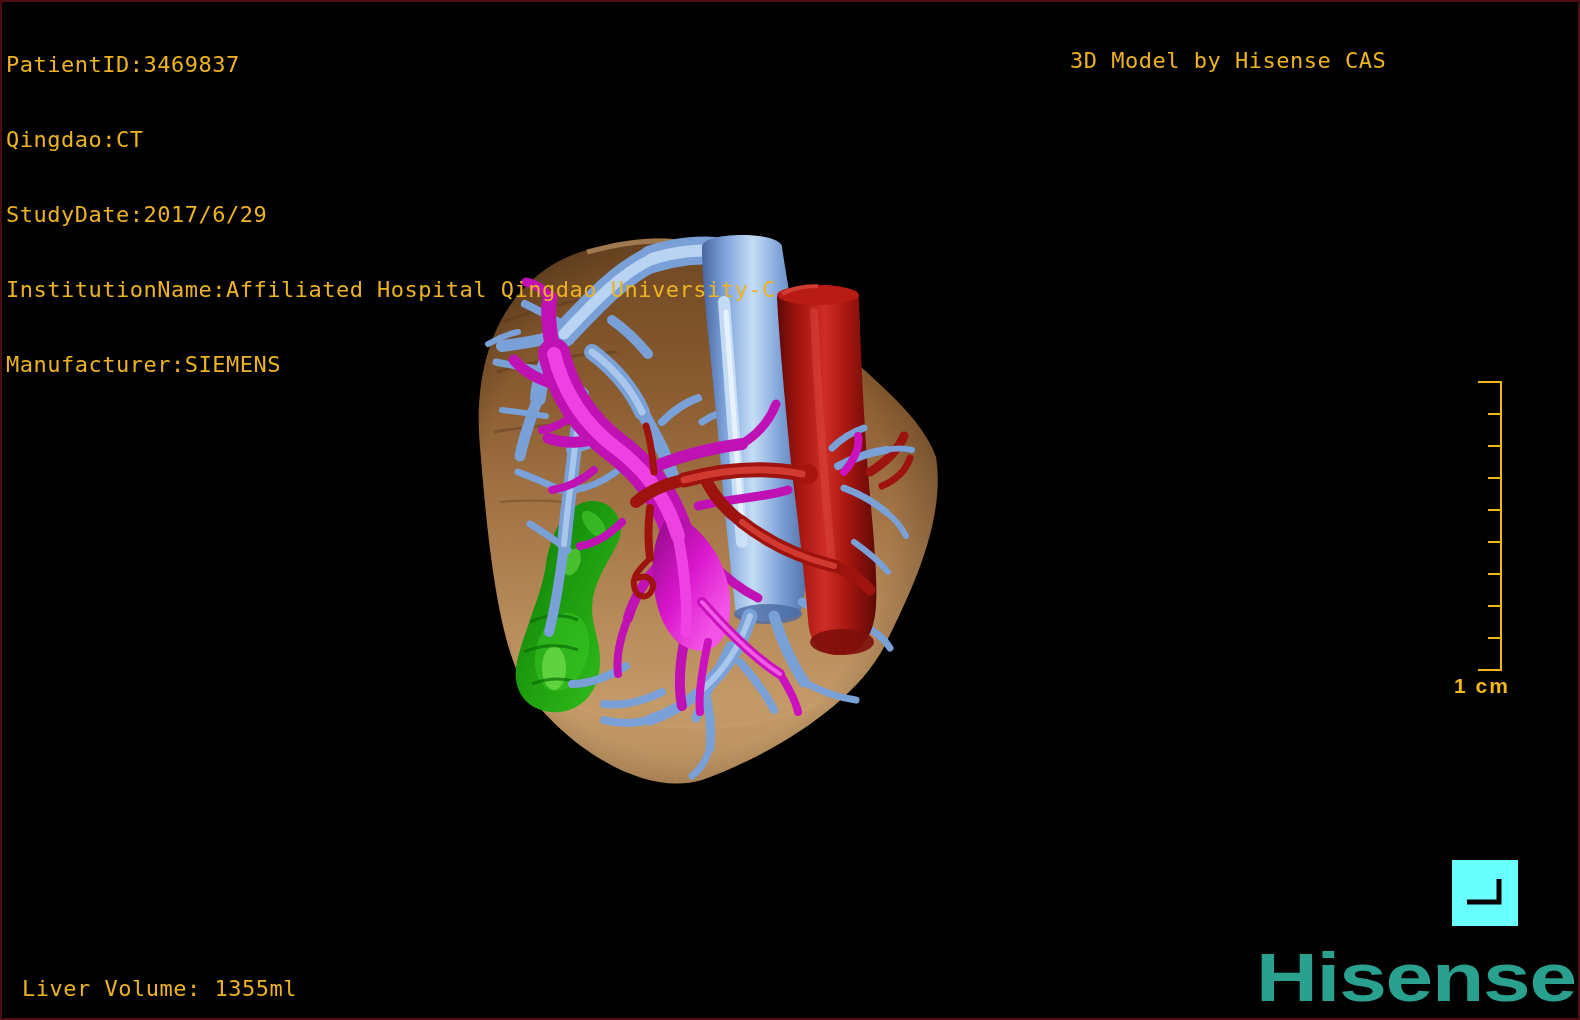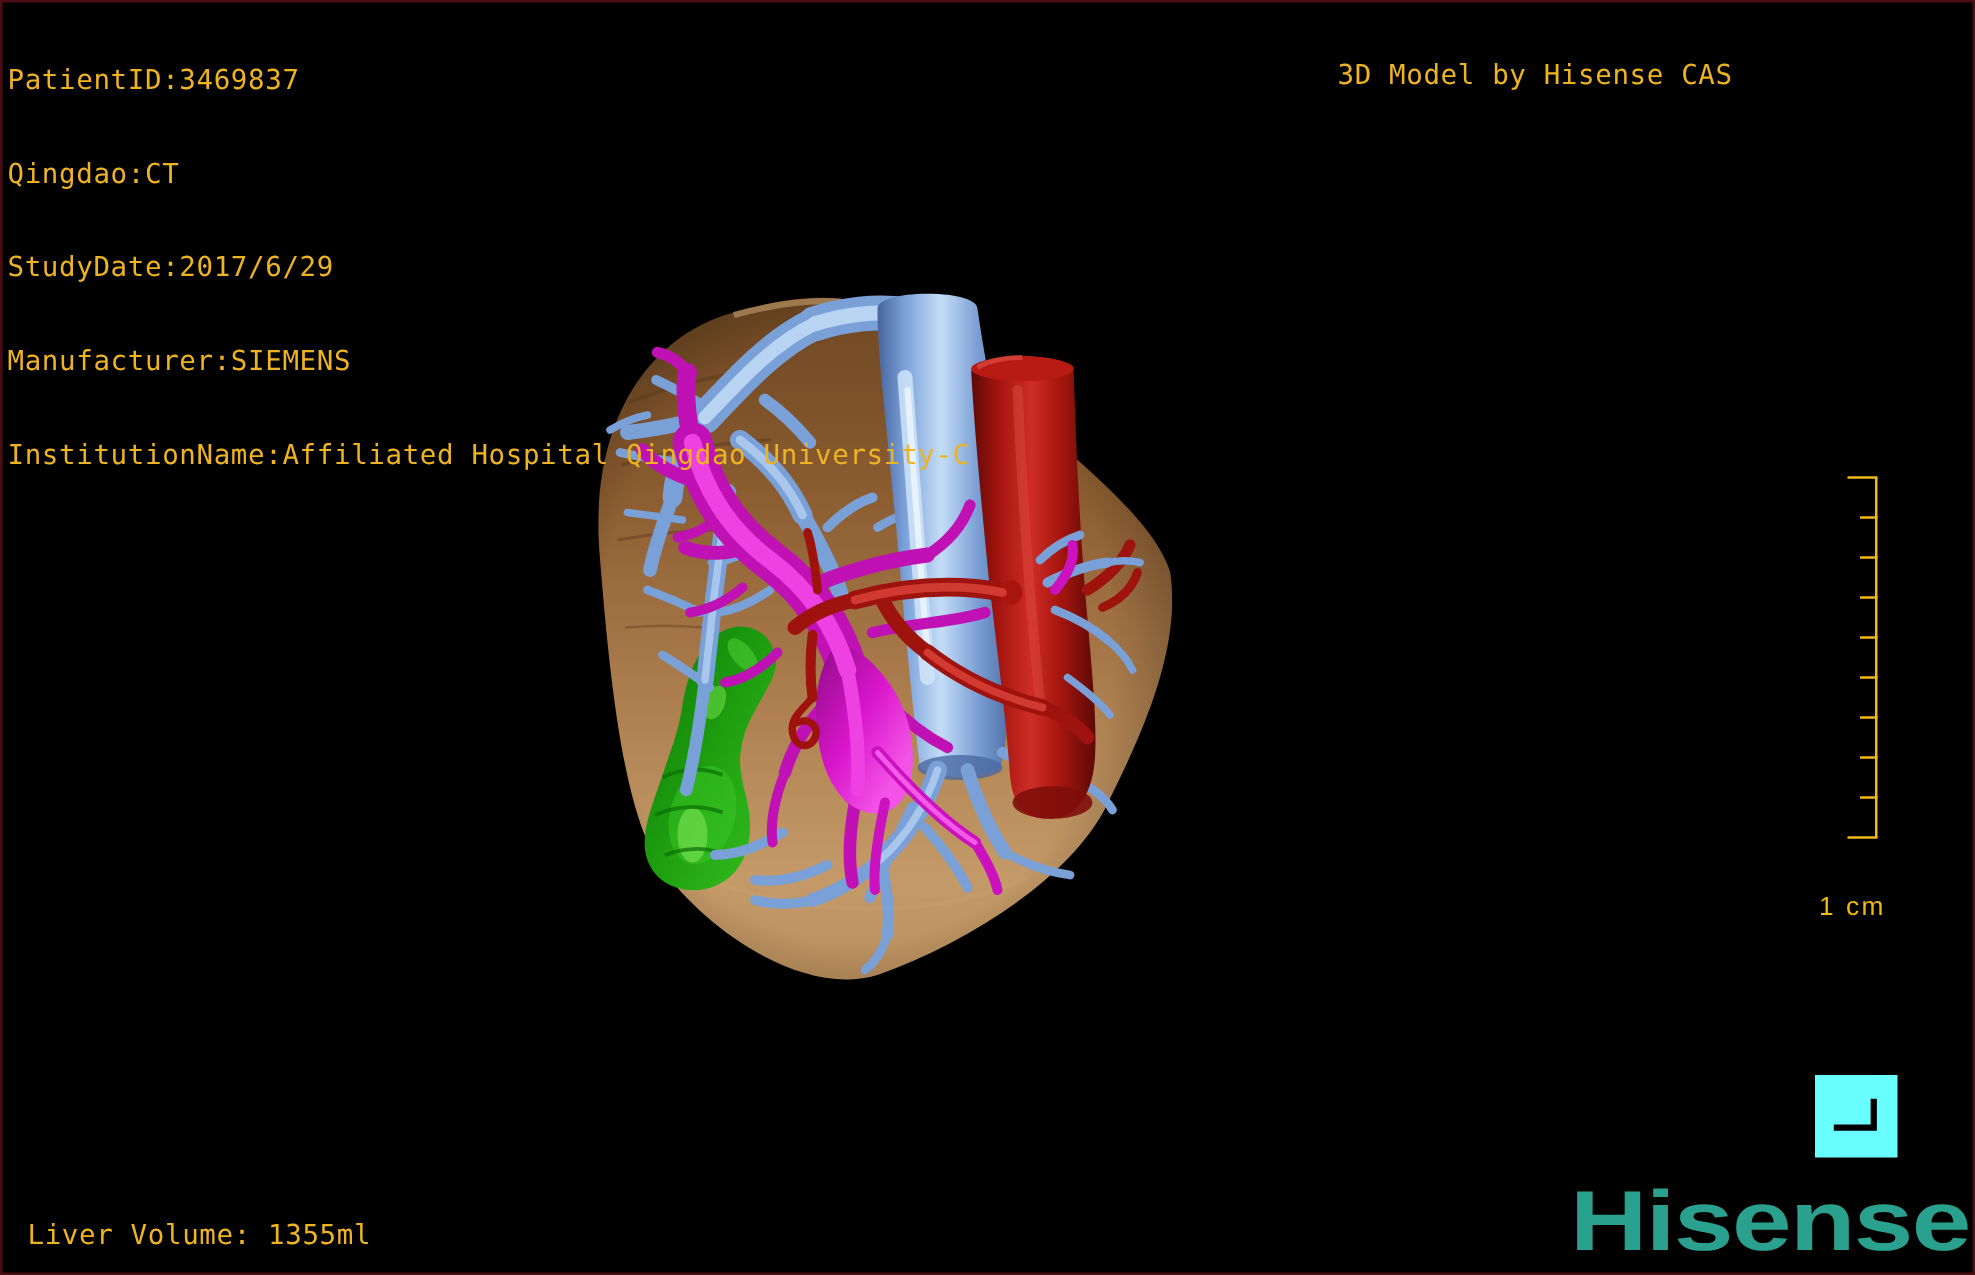--- a/index.html
+++ b/index.html
@@ -21,21 +21,21 @@
     white-space:pre;
   }
   .patient-info{left:4px;top:0;}
   .watermark{left:1068px;top:2px;margin-top:44px;}
   .volume-label{left:20px;top:974px;}
   .model-viewport{position:absolute;left:0;top:0;width:1576px;height:1016px;}
   .scale-label{
     position:absolute;left:1448px;top:672px;width:64px;
     text-align:center;color:#f2b818;
     font-family:"Liberation Sans", sans-serif;
-    font-weight:normal;font-size:21px;letter-spacing:2px;margin-top:40px;
+    font-weight:bold;font-size:21px;letter-spacing:2px;
   }
   .nav-cube{
     position:absolute;left:1450px;top:858px;width:66px;height:66px;
     background:#69ffff;
   }
   .hisense-logo{
     position:absolute;right:2px;top:940px;
     color:#2aa18f;
     font-family:"Liberation Sans", sans-serif;
     font-weight:bold;
@@ -263,22 +263,22 @@
             <line x1="1476" y1="668" x2="1500" y2="668"></line>
           </g>
       </g>
     </svg>
   </div>
 
   <div class="overlay-text patient-info">
     <div>PatientID:3469837</div>
     <div>Qingdao:CT</div>
     <div>StudyDate:2017/6/29</div>
+    <div>InstitutionName:Affiliated Hospital Qingdao University-C</div>
     <div>Manufacturer:SIEMENS</div>
-    <div>InstitutionName:Affiliated Hospital Qingdao University-C</div>
   </div>
 
   <div class="overlay-text watermark">3D Model by Hisense CAS</div>
 
   <div class="overlay-text volume-label">Liver Volume: 1355ml</div>
 
   <div class="scale-label">1 cm</div>
 
   <div class="nav-cube">
     <svg width="66" height="66" viewBox="0 0 66 66">

